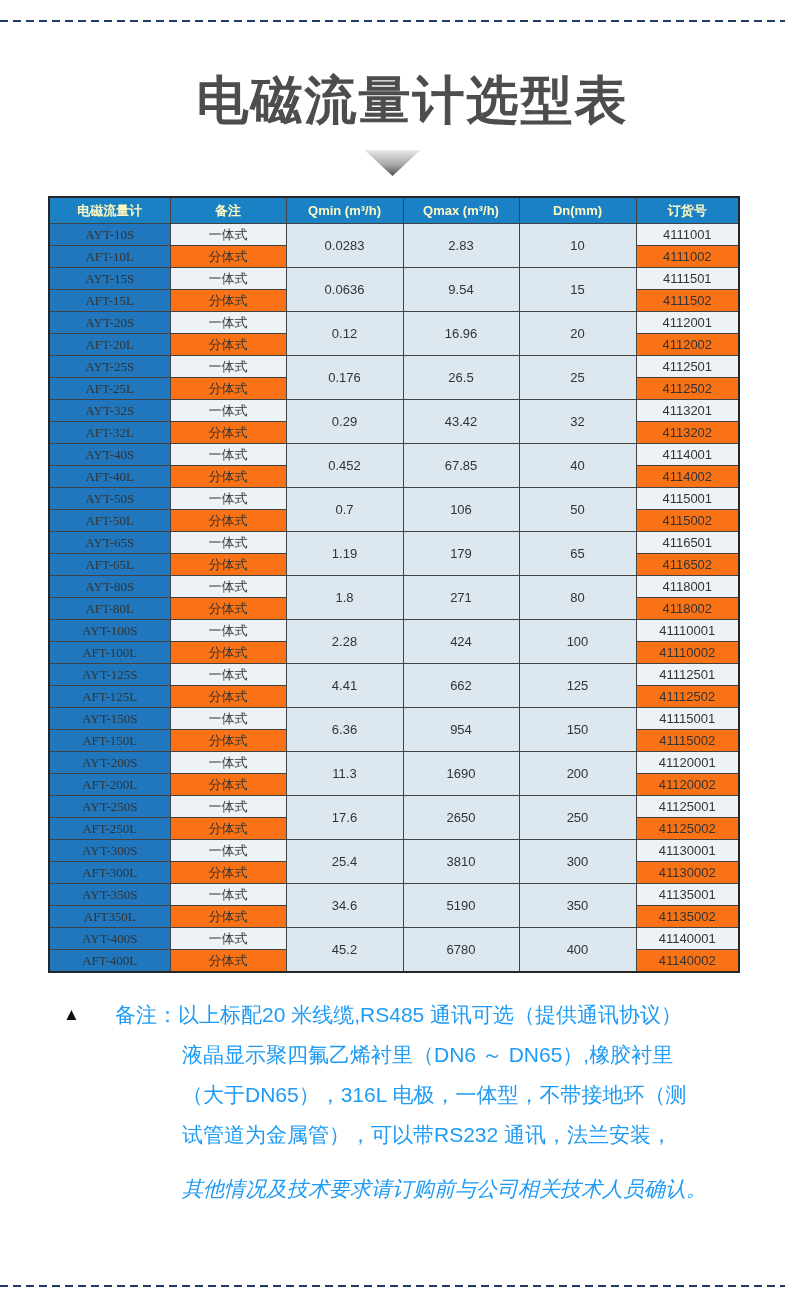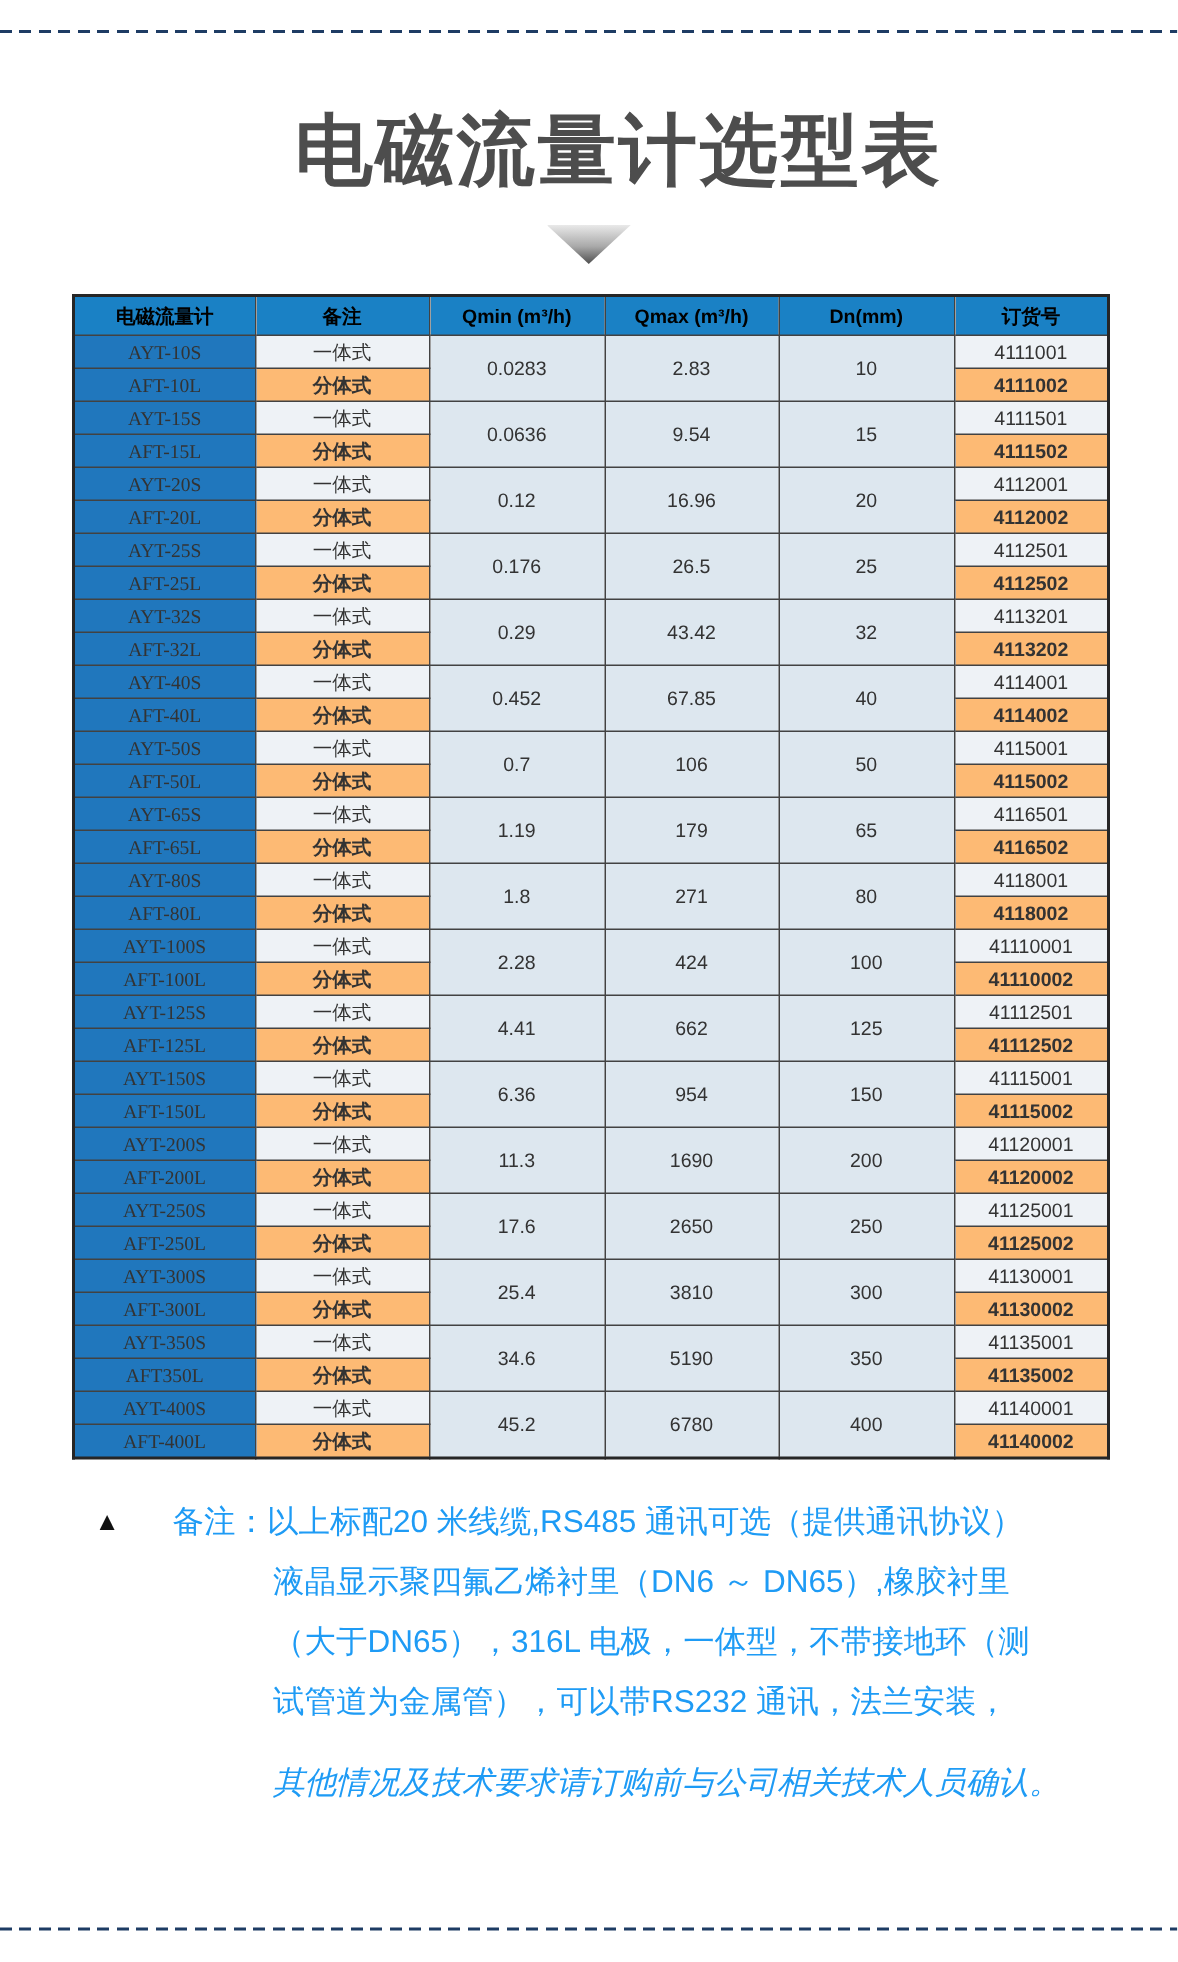--- a/index.html
+++ b/index.html
@@ -55,29 +55,29 @@
   table.spec th, table.spec td {
     border: 1px solid #424242;
     text-align: center;
     vertical-align: middle;
     padding: 0;
     overflow: hidden;
     white-space: nowrap;
   }
   table.spec th {
     background: #1a81c5;
-    color: #000000;
+    color: #fef9c3;
     font-weight: bold;
     font-size: 13px;
     height: 25px;
   }
   table.spec td { height: 21px; font-size: 13px; color: #333333; }
   td.model { background: #2077bd; color: #eef5fb; font-family: Liberation Serif, serif; }
   tr.row-a td.alt { background: #eef2f6; }
-  tr.row-b td.alt { background: #fdba74; font-weight: bold; }
+  tr.row-b td.alt { background: #f97316; }
   td.merged { background: #dde7ef; }
   .notes {
     position: absolute;
     left: 63px;
     top: 995px;
     width: 670px;
     color: #1e9bf5;
     font-size: 21px;
   }
   .notes-row { display: flex; align-items: flex-start; line-height: 40px; }

